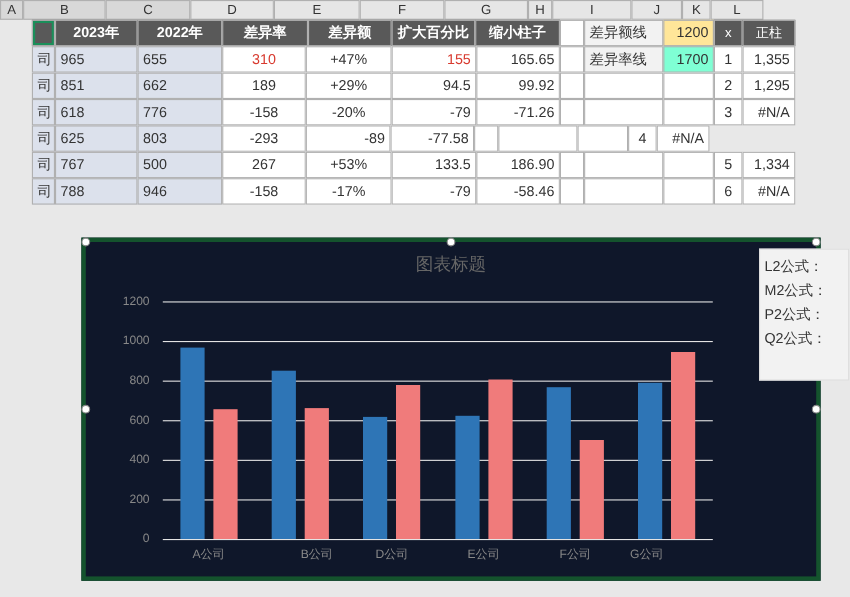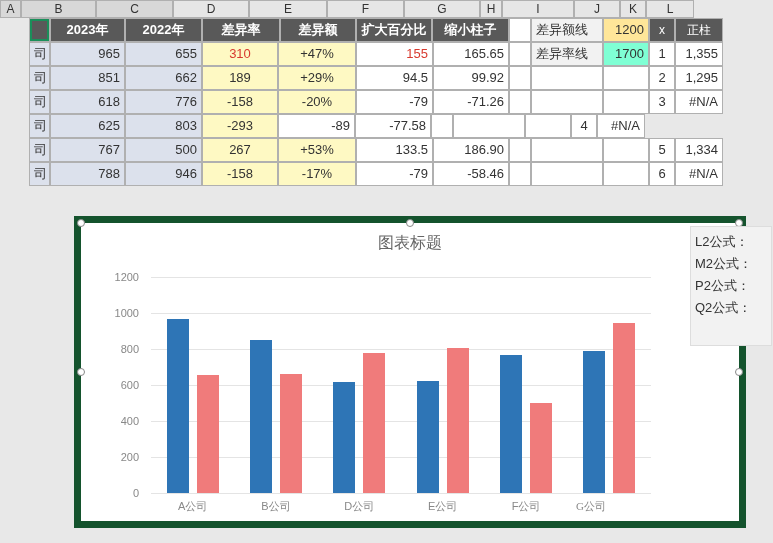--- a/index.html
+++ b/index.html
@@ -8,37 +8,37 @@
   
   .colhdrs { position: absolute; top: 0; left: 0; display: flex; height: 18px; }
   .colhdr { background: #e6e6e6; border: 1px solid #b0b0b0; text-align: center; font-size: 12px; line-height: 16px; color: #333; }
   .colhdr.sel { background: #d8d8d8; }
 
   
   .grid { position: absolute; top: 18px; left: 16px; margin-left: 13px; }
   .row { display: flex; height: 24px; }
   .cell { border: 1px solid #b0b0b0; font-size: 13px; line-height: 22px; padding: 0 4px; background: #fff; text-align: right; color: #333; }
   .hdr { background: #595959; color: #fff; font-weight: bold; text-align: center; }
-  .yr { background: #dce1ec; text-align: right; }
+  .yr { background: #dce1ec; text-align: left; }
   .rowh { background: #dce1ec; text-align: left; }
-  .diff { background: #fef9c3; text-align: center; }
+  .diff { background: #ffffff; text-align: center; }
   .diffpos { color: #d83a2f; }
   .label { background: #f2f2f2; text-align: left; padding-left:4px;}
   .val1 { background: #ffe699; text-align: right; }
   .val2 { background: #7fffd4; text-align: right; }
   .xh { background: #595959; color:#fff; text-align:center; font-size:12px; }
   .idx { text-align:center; }
   .selring { box-shadow: inset 0 0 0 2px #1a8f5a; }
 
   
   .wA{width:21px}.wB{width:75px}.wC{width:77px}.wD{width:76px}.wE{width:78px}.wF{width:77px}.wG{width:76px}.wH{width:22px}
   .wI{width:72px}.wJ{width:46px}.wK{width:26px}.wL{width:48px}
 
   
-  .chart { position:absolute; left:74px; top:216px; width:672px; height:312px; background:#ffffff; border:7px solid #14532d; }
+  .chart { position:absolute; left:74px; top:216px; width:672px; height:312px; background:#0f172a; border:4px solid #14532d; }
   .chart .handle { position:absolute; width:8px; height:8px; background:#fff; border:1px solid #888; border-radius:4px; }
   .h1{left:-4px;top:-4px}.h2{left:50%;margin-left:-4px;top:-4px}.h3{right:-4px;top:-4px}
   .h4{left:-4px;top:50%;margin-top:-4px}.h5{right:-4px;top:50%;margin-top:-4px}
   .ctitle{ text-align:center; font-size:16px; color:#666; padding-top:10px; height:34px;}
   .plot{ position:absolute; left:70px; top:54px; width:500px; height:216px; }
   .yaxis{ position:absolute; left:0; top:54px; width:64px; height:216px; }
   .ytick{ position:absolute; right:6px; font-size:11px; color:#888; transform:translateY(-50%); }
   .grid-line{ position:absolute; left:0; width:100%; height:0; border-top:1px solid #e4e4e4; }
   .xaxis{ position:absolute; left:70px; width:500px; top:276px; height:20px;}
   .xtick{ position:absolute; font-size:11px; color:#888; transform:translateX(-50%); }
@@ -202,25 +202,25 @@
       <div class="bar b2" style="left: 212.333px; height: 139.68px;"></div>
       <div class="bar b1" style="left: 265.667px; height: 112.5px;"></div>
       <div class="bar b2" style="left: 295.667px; height: 144.54px;"></div>
       <div class="bar b1" style="left: 349px; height: 138.06px;"></div>
       <div class="bar b2" style="left: 379px; height: 90px;"></div>
       <div class="bar b1" style="left: 432.333px; height: 141.84px;"></div>
       <div class="bar b2" style="left: 462.333px; height: 170.28px;"></div>
     </div>
   <div class="xaxis">
       <div class="xtick" style="left: 41.6667px;">A公司</div>
-      <div class="xtick" style="left: 125px;">B公司</div>
+      <div class="xtick" style="left: 140px;">B公司</div>
       <div class="xtick" style="left: 208.333px;">D公司</div>
       <div class="xtick" style="left: 291.667px;">E公司</div>
       <div class="xtick" style="left: 375px;">F公司</div>
-      <div class="xtick" style="left: 440px; font-family: Liberation Serif, serif;">G公司</div>
+      <div class="xtick" style="left: 440px;">G公司</div>
     </div>
 </div>
 
 <div class="notes">
   <div>L2公式：</div>
   <div><span>M2公式：</span><span class="red"></span></div>
   <div><span>P2公式：</span><span class="red"></span></div>
   <div><span>Q2公式：</span><span class="red"></span></div>
 </div>
 

